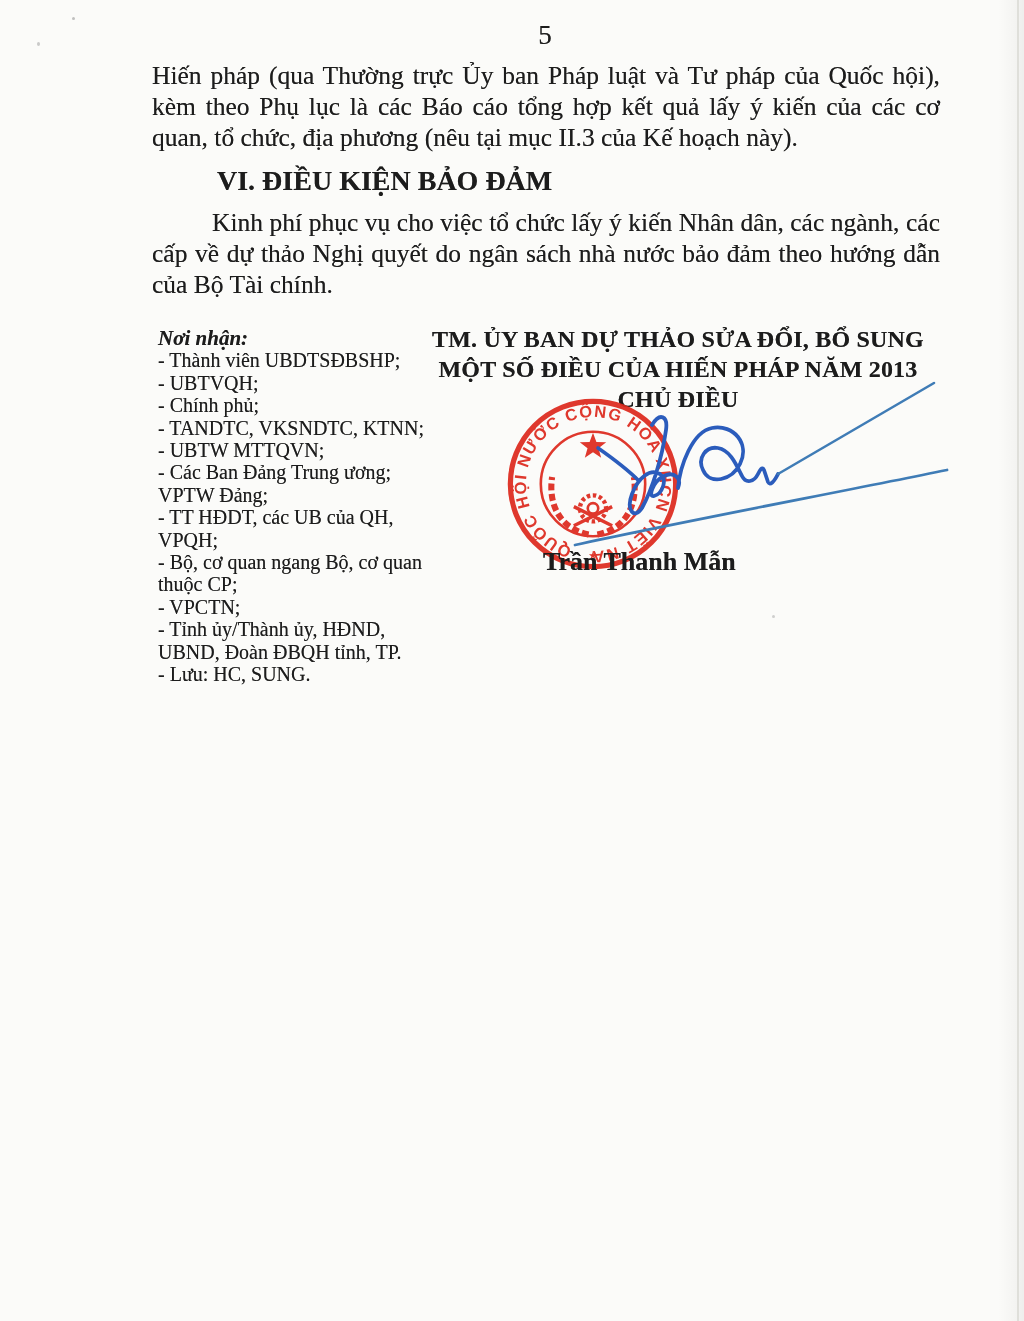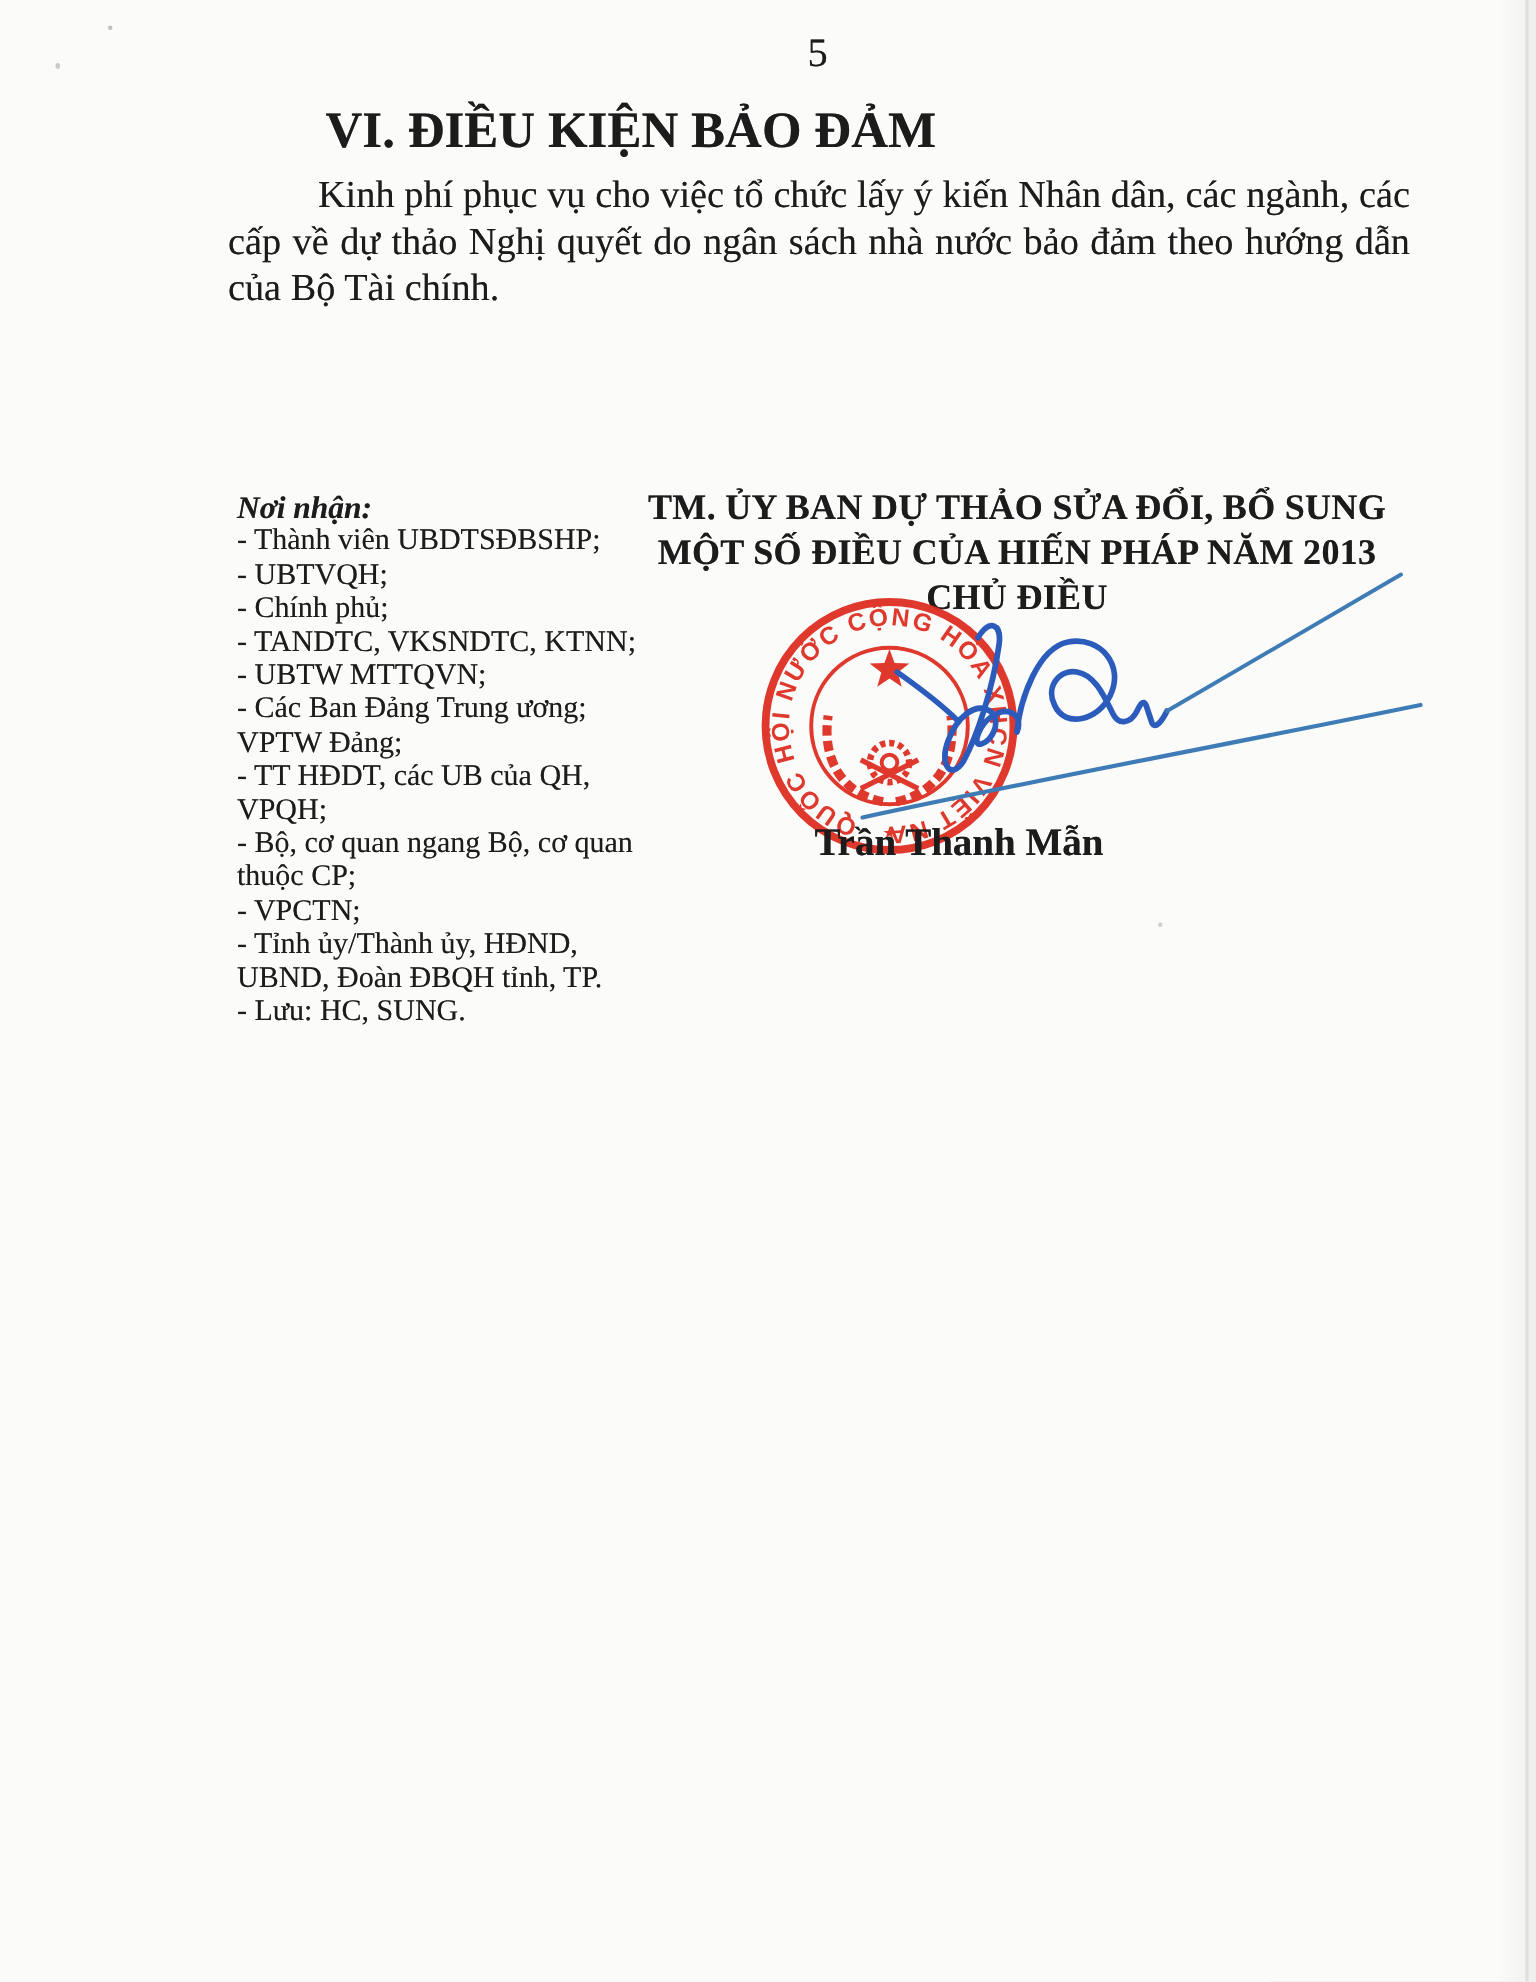--- a/index.html
+++ b/index.html
@@ -40,21 +40,21 @@
     text-align:center;font-size:27px;
     text-shadow:0 0 .4px rgba(0,0,0,.55);
   }
   .body-text{
     position:absolute;left:152px;top:60px;width:788px;
     font-size:25.5px;line-height:31px;
     text-align:justify;
     text-shadow:0 0 .4px rgba(0,0,0,.55);
   }
   .section-heading{
-    font-size:34px;font-weight:bold;
+    font-size:28px;font-weight:bold;
     margin:12px 0 0 65px;
     text-align:left;
   }
   .para.p2{margin-top:11px;text-indent:60px;}
 
   .recipients{
     position:absolute;left:158px;top:327px;width:310px;
     font-size:20px;line-height:22.4px;
     text-shadow:0 0 .3px rgba(0,0,0,.5);
   }
@@ -96,20 +96,21 @@
 
   <div class="edge-shade"></div>
   <div class="edge-line"></div>
   <div class="speck s1"></div>
   <div class="speck s2"></div>
   <div class="speck s3"></div>
 
   <div class="page-number">5</div>
 
   <div class="body-text">
+    <p class="para p1">Hiến pháp (qua Thường trực Ủy ban Pháp luật và Tư pháp của Quốc hội), kèm theo Phụ lục là các Báo cáo tổng hợp kết quả lấy ý kiến của các cơ quan, tổ chức, địa phương (nêu tại mục II.3 của Kế hoạch này).</p>
     <h3 class="section-heading">VI. ĐIỀU KIỆN BẢO ĐẢM</h3>
     <p class="para p2">Kinh phí phục vụ cho việc tổ chức lấy ý kiến Nhân dân, các ngành, các cấp về dự thảo Nghị quyết do ngân sách nhà nước bảo đảm theo hướng dẫn của Bộ Tài chính.</p>
   </div>
 
   <div class="recipients">
     <div class="recipients-label">Nơi nhận:</div>
     <div class="recipient-line">- Thành viên UBDTSĐBSHP;</div>
     <div class="recipient-line">- UBTVQH;</div>
     <div class="recipient-line">- Chính phủ;</div>
     <div class="recipient-line">- TANDTC, VKSNDTC, KTNN;</div>

